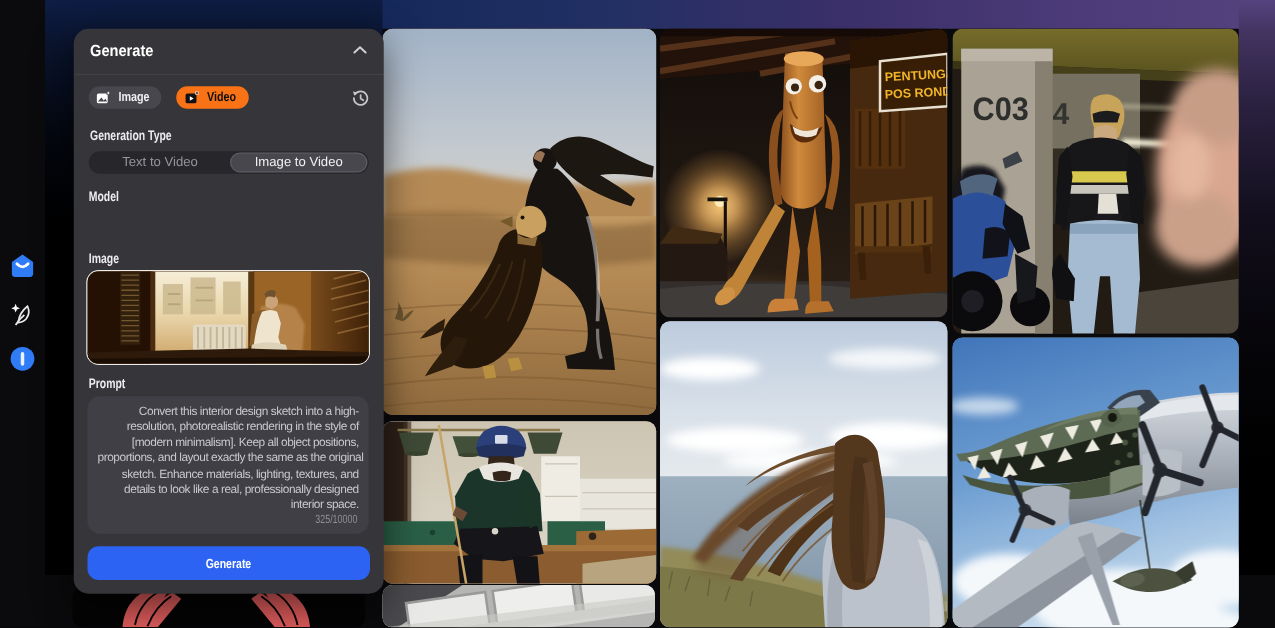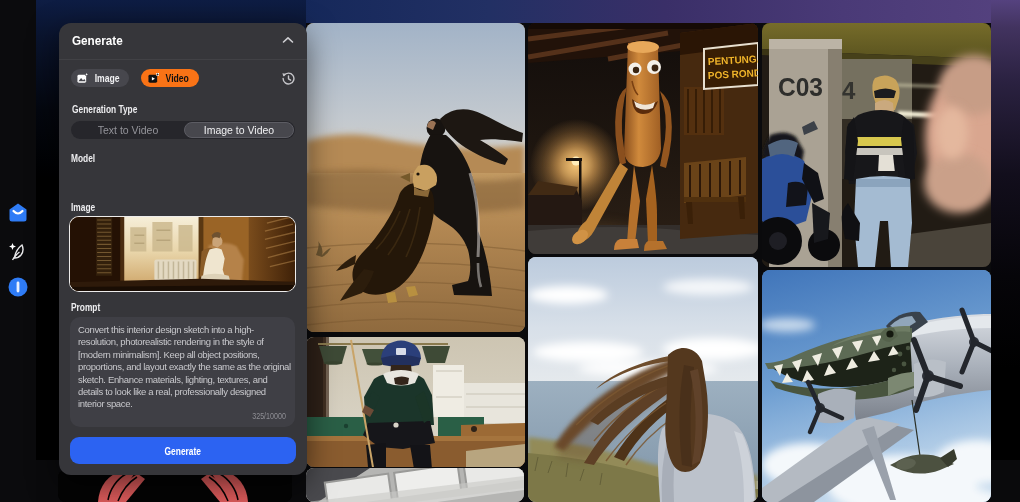--- a/index.html
+++ b/index.html
@@ -45,21 +45,21 @@
     border-radius:11px; }
   #model .nm { position:absolute; left:34px; top:5px; font-size:11px; font-weight:700; color:#fff;
     transform:scaleX(.77); transform-origin:left center; }
   #model .time { position:absolute; right:28px; top:3.5px; height:14px; padding:0 6px 0 4px;
     border:1px solid #55555c; border-radius:8px; display:flex; align-items:center; gap:3px;
     font-size:9.5px; color:#b9b9bf; }
   #thumb { position:absolute; left:10px; top:193px; width:227px; height:76px; border-radius:10px;
     border:1.5px solid rgba(255,255,255,.92); overflow:hidden; background:#1a120a; }
   #thumb svg { display:block; width:100%; height:100%; }
   #prompt { position:absolute; left:11px; top:294px; width:225px; height:110px; background:#3f3f45;
-    border-radius:10px; padding:7px 8px; }
+    border-radius:10px; padding:7px 8px;text-align:right; }
   #prompt .txt { font-size:9.5px; line-height:12.4px; color:#c9c9cd; letter-spacing:-0.35px;
     white-space:nowrap; }
   #prompt .cnt { position:absolute; right:9px; bottom:6px; font-size:9.5px; color:#8e8e94;
     transform:scaleX(.75); transform-origin:right center; }
   #genbtn { position:absolute; left:11px; top:414px; width:226px; height:27px; background:#2c63f2;
     border-radius:9px; display:flex; align-items:center; justify-content:center;
     font-size:10.5px; font-weight:700; color:#fff; }
 </style>
 </head>
 <body>

